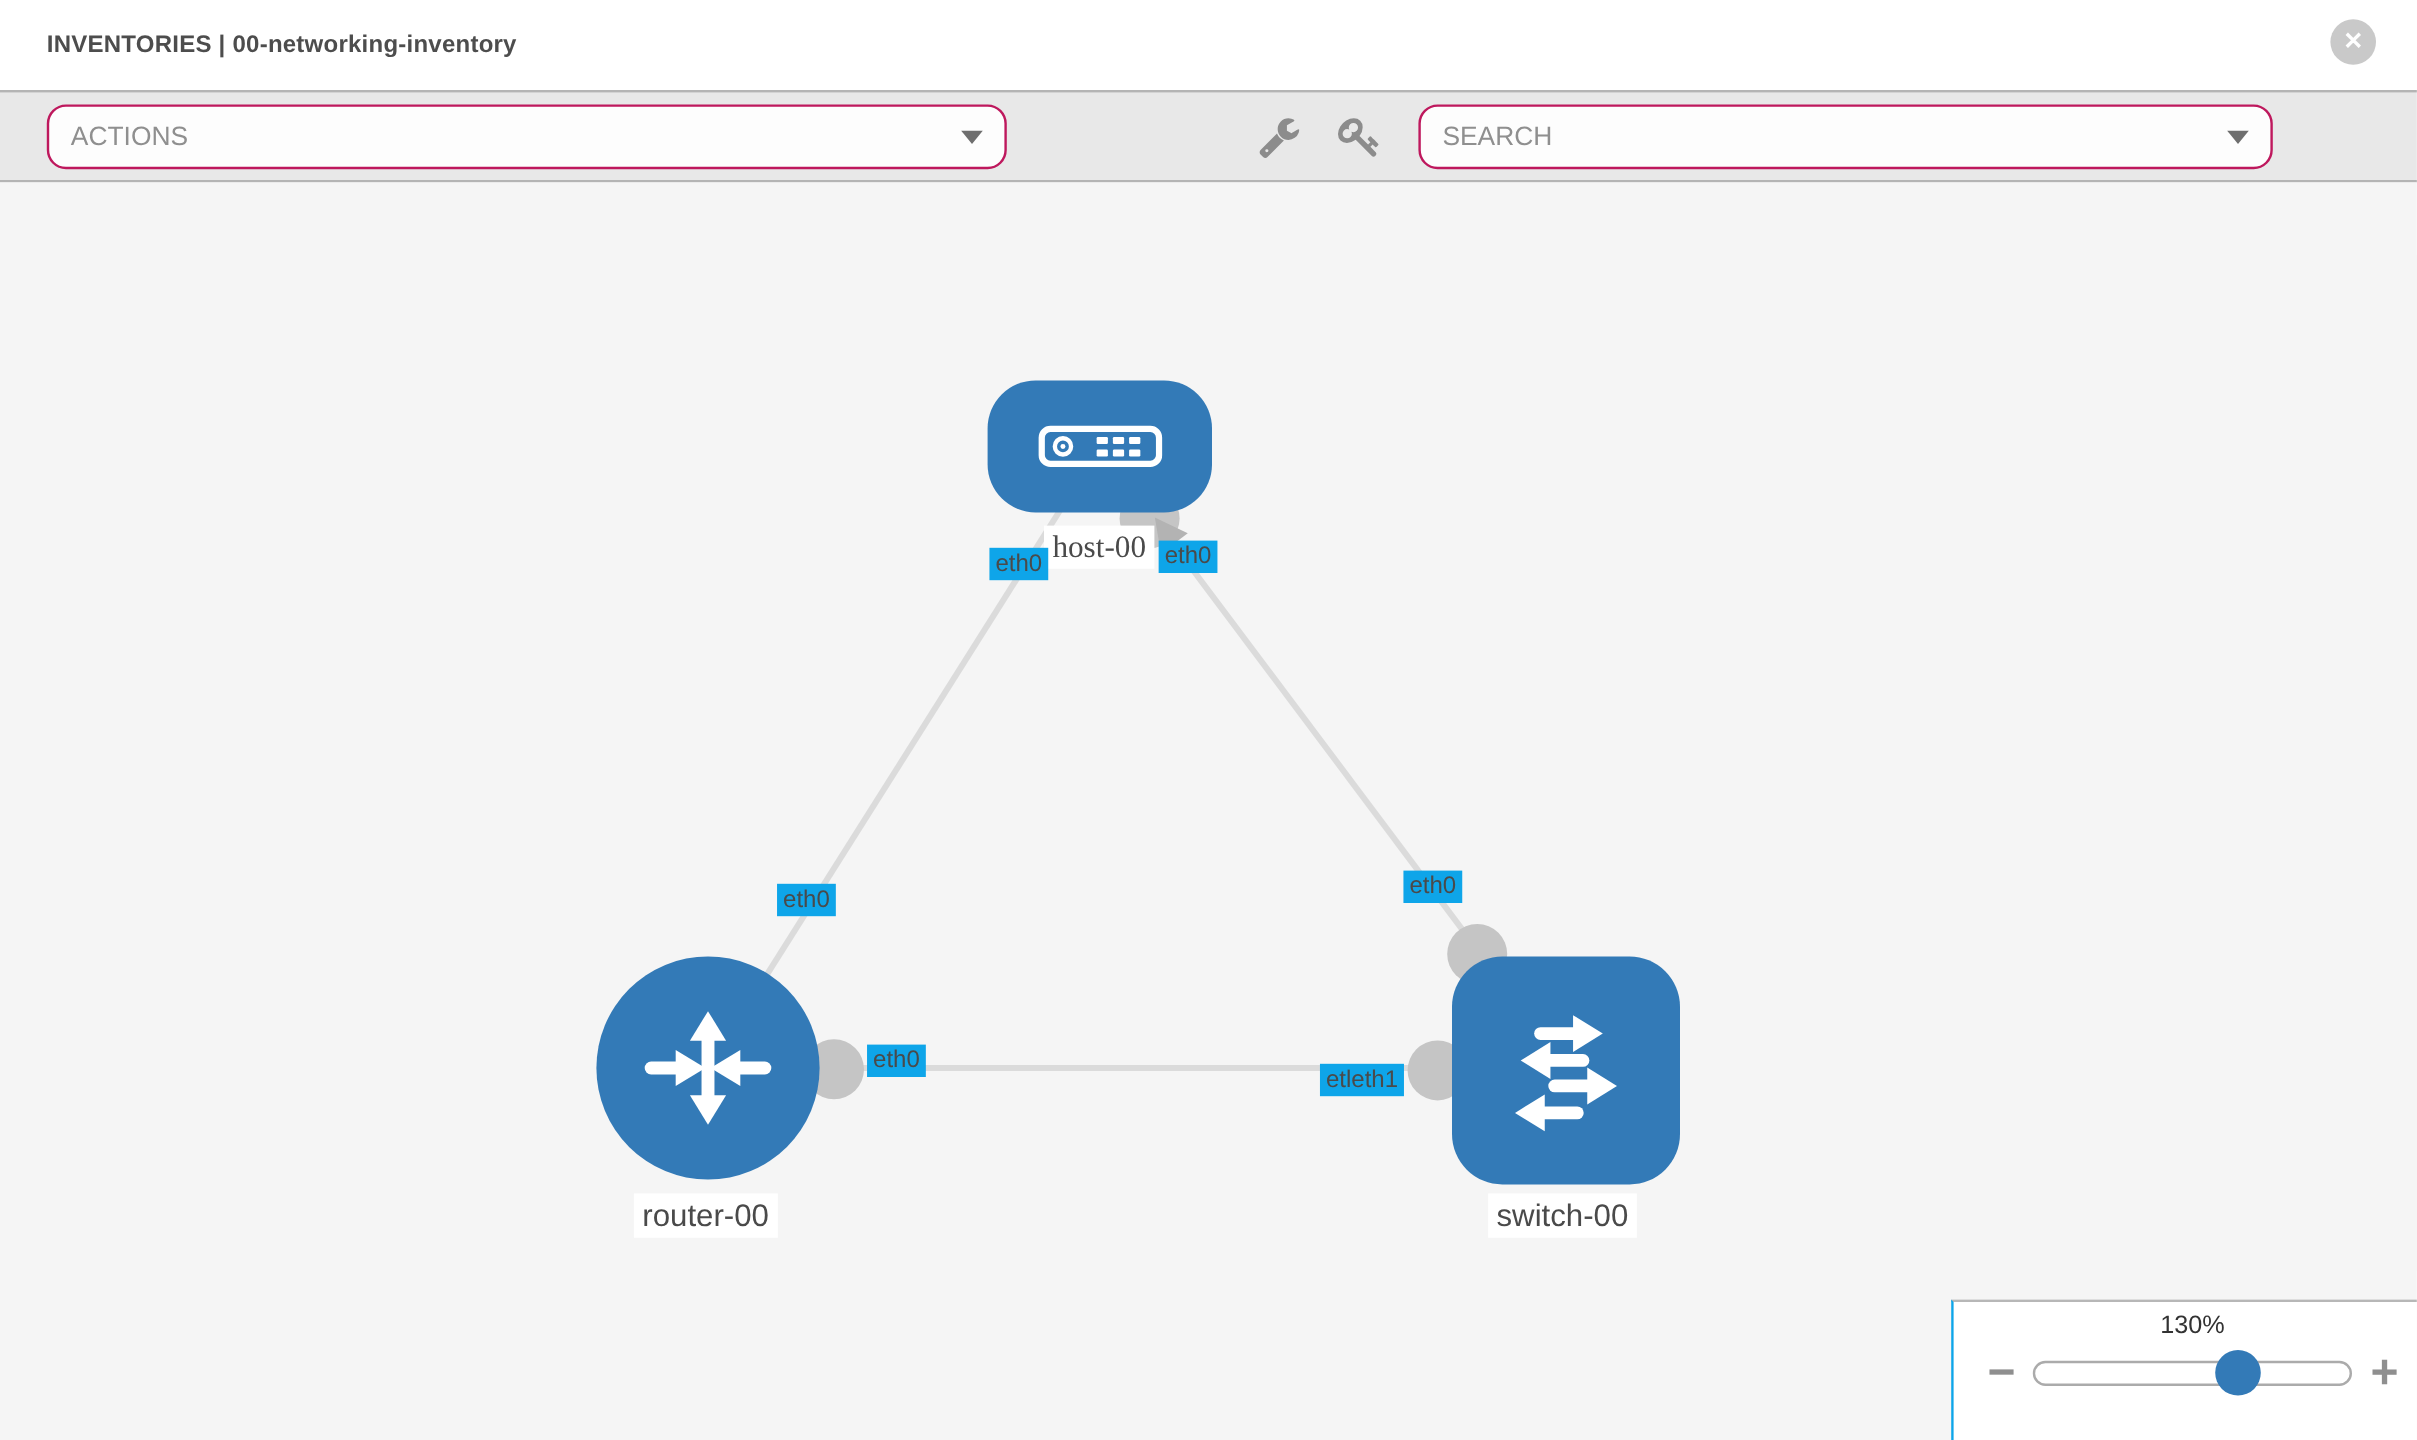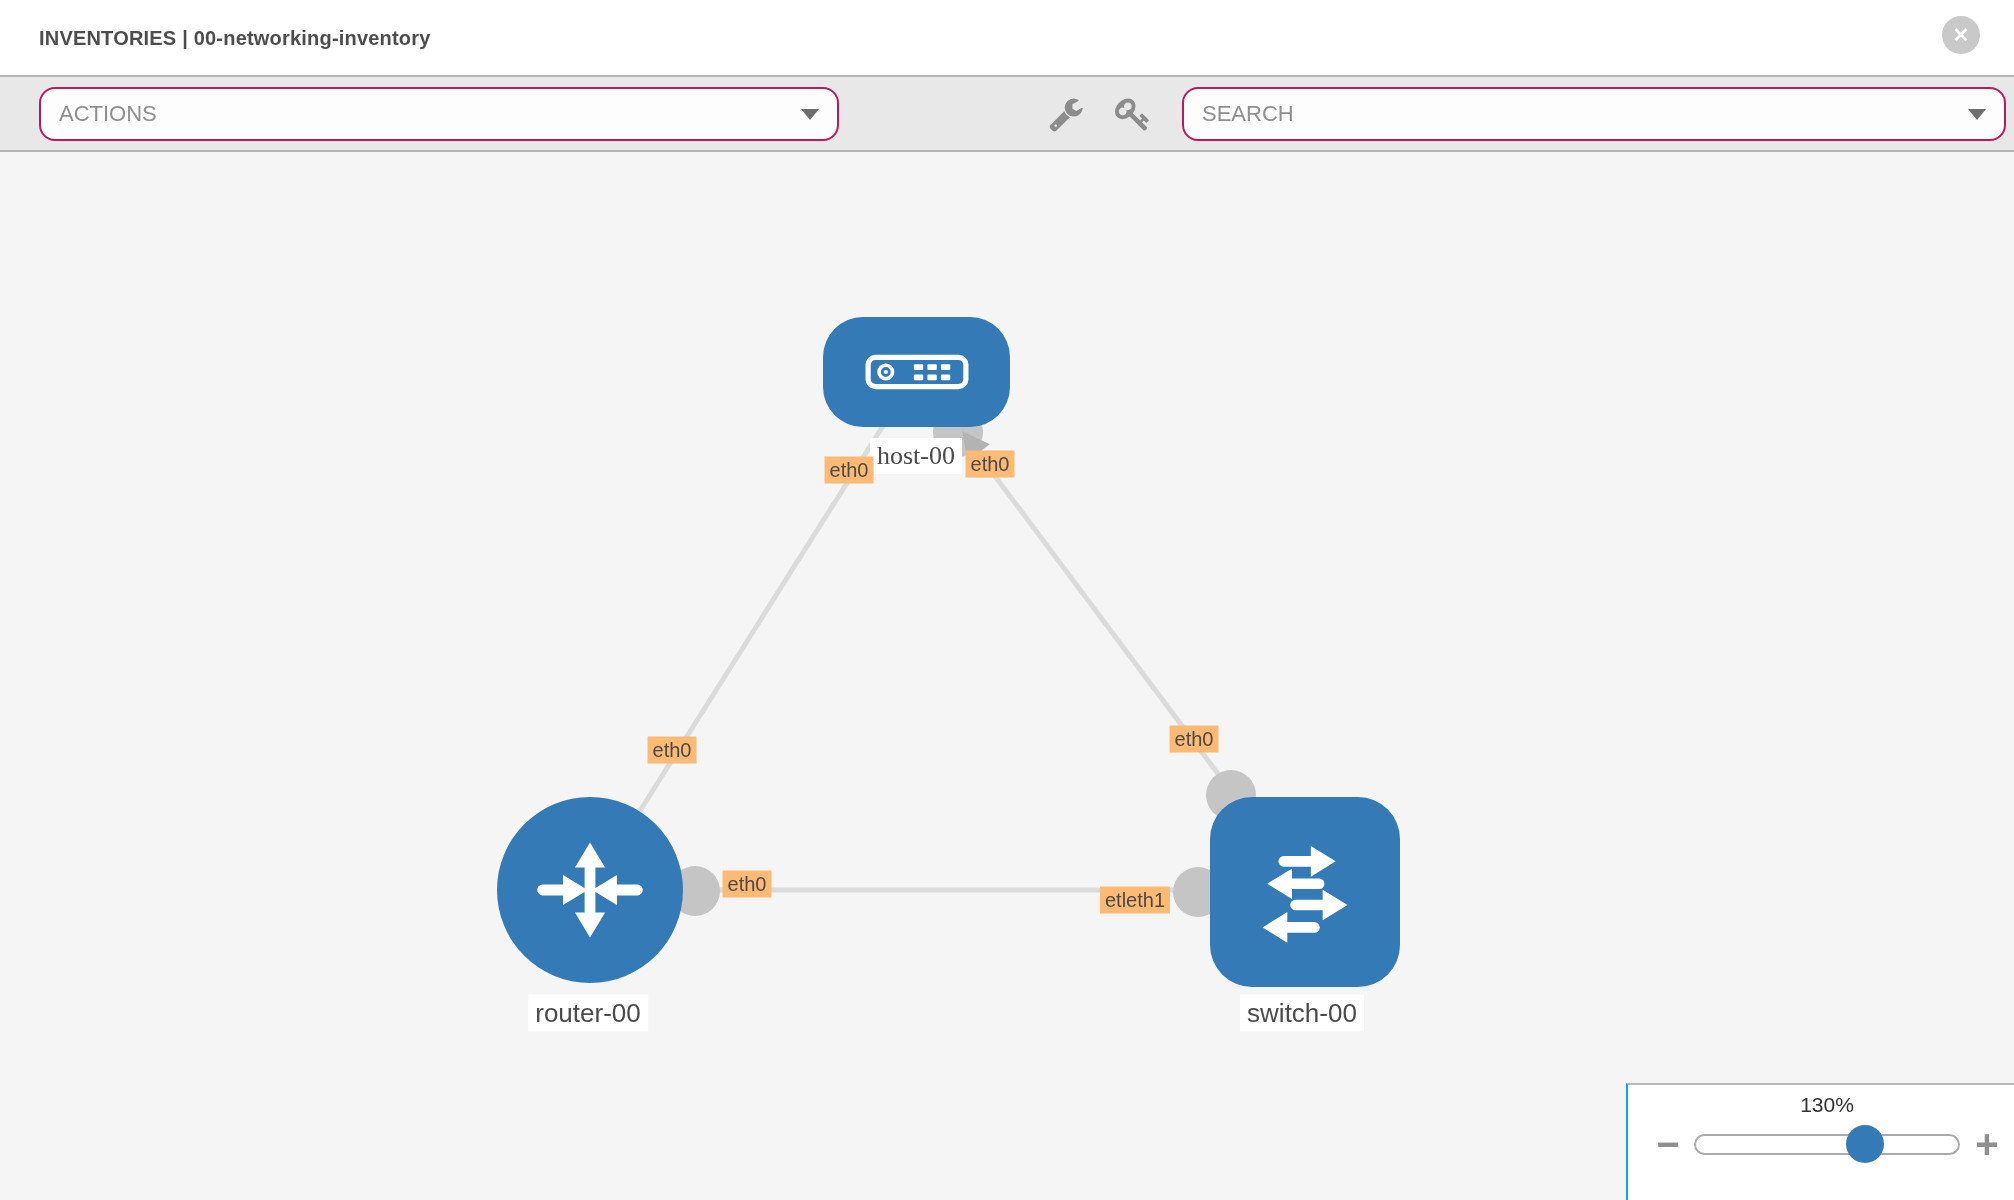--- a/index.html
+++ b/index.html
@@ -15,21 +15,21 @@
                display:flex; align-items:center; justify-content:center;
                font-size:20px; font-weight:700; line-height:1; }
 
   
   .toolbar { position:absolute; left:0; top:75px; width:2014px; height:77px;
              background:#e8e8e8; border-top:2px solid #b4b4b4; border-bottom:2px solid #b4b4b4; }
   .select-box { position:absolute; top:87px; height:54px; background:#fdfdfd;
                 border:2px solid #be185d; border-radius:16px; display:flex; align-items:center;
                 padding-left:18px; font-size:22px; color:#8f8f8f; cursor:pointer; }
   #actions-box { left:39px;  width:800px; }
-  #search-box  { left:1182px; width:824px; }
+  #search-box  { left:1182px; width:712px; }
   .chevron { position:absolute; right:18px; top:50%; margin-top:-5px; width:0; height:0;
              border-left:9px solid transparent; border-right:9px solid transparent;
              border-top:11px solid #6e6e6e; }
   .tool-icon { position:absolute; top:96px; width:36px; height:36px; cursor:pointer; }
   #wrench-icon { left:1048px; }
   #key-icon    { left:1115px; }
   .tool-icon svg { width:100%; height:100%; fill:#8c8c8c; }
 
   
   .canvas { position:absolute; left:0; top:152px; width:2014px; height:1048px; background:#f5f5f5; }
@@ -40,21 +40,21 @@
   #node-host   { left:823px;  top:165px; width:187px; height:110px; border-radius:40px; }
   #node-router { left:497px;  top:645px; width:186px; height:186px; border-radius:50%; }
   #node-switch { left:1210px; top:645px; width:190px; height:190px; border-radius:42px; }
 
   .node-label { position:absolute; transform:translate(-50%,-50%); background:#ffffff;
                 color:#4a4a4a; font-size:26px; padding:3px 7px; white-space:nowrap; }
   #label-host   { left:916px;  top:304px;font-family:Liberation Serif, serif; }
   #label-router { left:588px;  top:861px; }
   #label-switch { left:1302px; top:861px;text-align:right; }
 
-  .if-label { position:absolute; transform:translate(-50%,-50%); background:#fdba74;
+  .if-label { position:absolute; transform:translate(-50%,-50%); background:#0ea5e9;
               color:#4a4a4a; font-size:20px; padding:2px 5px; white-space:nowrap; }
   #if-host-left    { left:849px;  top:318px; }
   #if-host-right   { left:990px;  top:312px; }
   #if-router-top   { left:672px;  top:598px; }
   #if-switch-top   { left:1194px; top:587px; }
   #if-router-right { left:747px;  top:732px; }
   #if-switch-left  { left:1135px; top:748px; }
 
   
   .zoom-panel { position:absolute; left:1626px; top:1083px; width:388px; height:117px;

